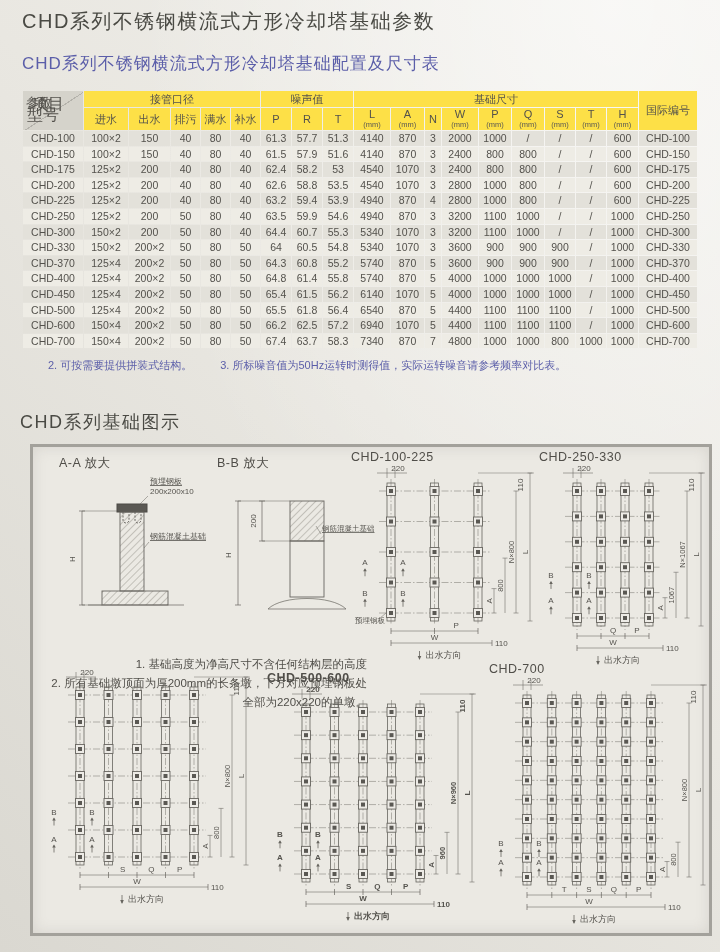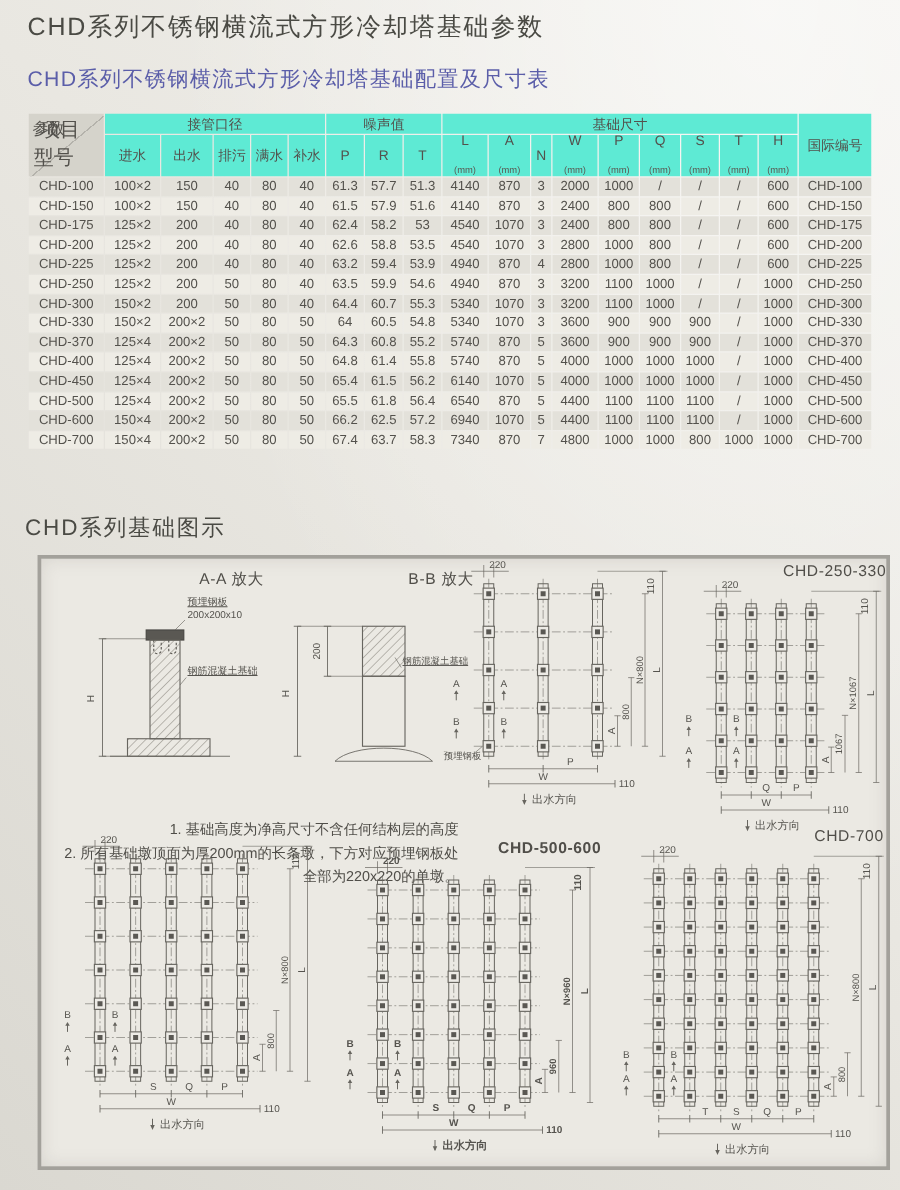--- a/index.html
+++ b/index.html
@@ -19,44 +19,44 @@
   .page{position:absolute;inset:0;}
   .title{position:absolute;left:22px;top:8px;font-size:20px;font-weight:500;color:#4a4a44;letter-spacing:1.5px;}
   .subtitle{position:absolute;left:22px;top:52px;font-size:17px;font-weight:500;color:var(--accent);letter-spacing:1px;}
 
   
   table.spec{position:absolute;left:22px;top:90px;border-collapse:separate;border-spacing:1px;table-layout:fixed;}
   table.spec th,table.spec td{
     text-align:center;font-weight:normal;white-space:nowrap;overflow:hidden;
     padding:0;color:var(--ink);
   }
-  thead th{background:#5eead4;color:#504e49;font-size:11px;}
+  thead th{background:#fde047;color:#504e49;font-size:11px;}
   tr.grp th{height:16px;}
   tr.sub th{height:22px;font-size:11px;line-height:10px;}
-  tr.sub .unit{display:block;font-size:7.5px;color:#5a5852;margin-top:13px;}
+  tr.sub .unit{display:block;font-size:7.5px;color:#5a5852;margin-top:1px;}
   tbody td{font-size:10.5px;height:14.6px;line-height:14.6px;}
   tbody tr:nth-child(odd) td{background:#e3e1da;}
   tbody tr:nth-child(even) td{background:#eeece5;}
   th.corner{position:relative;
     background-image:linear-gradient(to bottom right,transparent calc(52% - .5px),#b4b2ab calc(52% - .5px),#b4b2ab calc(52% + .5px),transparent calc(52% + .5px));
     background-color:#d5d3cb;}
   th.corner .c-tl{position:absolute;left:3px;top:3px;font-size:13px;}
   th.corner .c-tr{position:absolute;right:19px;top:3px;font-size:16px;margin-left:40px;}
   th.corner .c-bl{position:absolute;left:4px;bottom:4px;font-size:16px;margin-top:48px;}
 
   .notes{position:absolute;left:22px;top:357px;font-size:11px;color:var(--accent);line-height:1.6;}
   .notes .n3{margin-left:28px;}
 
   .sec-title{position:absolute;left:20px;top:410px;font-size:18px;font-weight:500;color:#4a4a44;letter-spacing:1.5px;}
 
   
   .dbox{position:absolute;left:30px;top:444px;width:676px;height:486px;
     border:3px solid #a3a19b;background:#ebe9e3;box-shadow:inset 0 0 14px rgba(120,118,110,.18);}
   .dcell{position:absolute;}
-  .plan-title{text-align:right;font-size:12.5px;color:#504e49;height:16px;line-height:16px;letter-spacing:.5px;}
+  .plan-title{text-align:left;font-size:12.5px;color:#504e49;height:16px;line-height:16px;letter-spacing:.5px;}
   .box-notes{position:absolute;left:12px;top:208px;width:322px;font-size:11.5px;color:#504e49;line-height:1.65;text-align:right;}
   svg{display:block;margin:0 auto;}
   .dim{stroke:#67655f;stroke-width:.7;fill:none;}
   .thin{stroke-width:.5;}
   .dt{fill:#55534e;font-size:8px;text-anchor:middle;font-family:"Liberation Sans","DejaVu Sans",sans-serif;}
   .lbl{text-anchor:start;text-decoration:underline;}
   .nolu{text-decoration:none;}
 </style>
 </head>
 <body>
@@ -412,20 +412,21 @@
           <td>1000</td>
           <td>800</td>
           <td>1000</td>
           <td>1000</td>
           <td>CHD-700</td>
         </tr>
       </tbody>
   </table>
 
   <div class="notes">
+    <div style="padding-left:26px;"><span>2. 可按需要提供拼装式结构。</span><span class="n3">3. 所标噪音值为50Hz运转时测得值，实际运转噪音请参考频率对比表。</span></div>
   </div>
 
   <div class="sec-title">CHD系列基础图示</div>
 
   <div class="dbox">
 
     <div class="dcell" style="left:26px;top:8px;width:152px;">
       <div class="plan-title">A-A 放大</div>
       <svg width="150" height="152" viewBox="0 0 150 152">
         <defs>
@@ -473,20 +474,21 @@
           <line class="dim thin" x1="44" y1="70" x2="72" y2="70"></line>
         <rect x="72" y="30" width="34" height="40" fill="url(#hB)" stroke="#67655f" stroke-width="0.9"></rect>
         <rect x="72" y="70" width="34" height="56" fill="none" stroke="#67655f" stroke-width="0.9"></rect>
         <path class="dim" d="M50,138 C64,124 114,124 128,138 Z"></path>
         <text class="dt lbl" x="104" y="60" style="font-size:7.5px">钢筋混凝土基础</text>
         <line class="dim thin" x1="103" y1="63" x2="98" y2="55"></line>
       </svg>
     </div>
 
     <div class="dcell" id="plan0" style="left:318px;top:2px;width:188px;">
+        <div class="plan-title">CHD-100-225</div>
         <svg width="185" height="200" viewBox="0 0 185 200">
           <line x1="26" y1="26" x2="137" y2="26" stroke="#67655f" stroke-width="0.45" stroke-dasharray="7 2 1.5 2"></line>
           <line x1="26" y1="56.5" x2="137" y2="56.5" stroke="#67655f" stroke-width="0.45" stroke-dasharray="7 2 1.5 2"></line>
           <line x1="26" y1="87" x2="137" y2="87" stroke="#67655f" stroke-width="0.45" stroke-dasharray="7 2 1.5 2"></line>
           <line x1="26" y1="117.5" x2="137" y2="117.5" stroke="#67655f" stroke-width="0.45" stroke-dasharray="7 2 1.5 2"></line>
           <line x1="26" y1="148" x2="137" y2="148" stroke="#67655f" stroke-width="0.45" stroke-dasharray="7 2 1.5 2"></line>
           <rect x="34" y="18" width="8" height="138" fill="none" stroke="#67655f" stroke-width="0.8"></rect>
           <line x1="38" y1="14" x2="38" y2="160" stroke="#67655f" stroke-width="0.45" stroke-dasharray="7 2 1.5 2"></line>
           <rect x="33.5" y="21.5" width="9" height="9" fill="#edebe6" stroke="#67655f" stroke-width="0.9"></rect>
           <rect x="36" y="24" width="4" height="4" fill="#5a5853"></rect>

